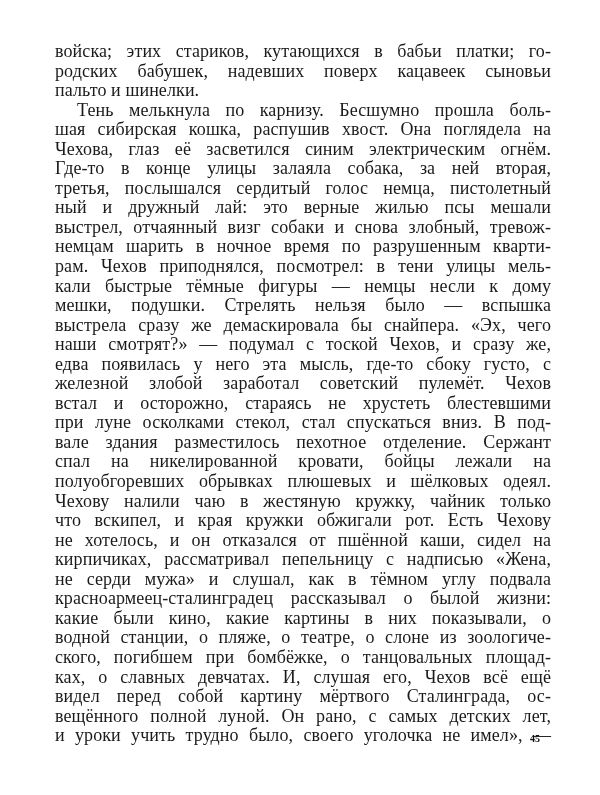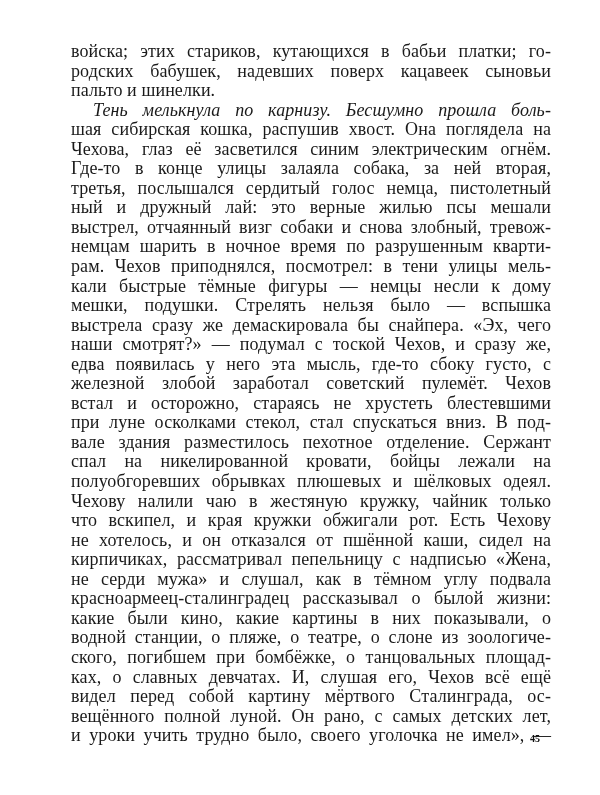--- a/index.html
+++ b/index.html
@@ -23,28 +23,26 @@
   }
   .line {
     display: block;
     height: 19.55px;
     line-height: 19.55px;
     font-size: 18px;
     white-space: nowrap;
     text-align: justify;
     text-align-last: justify;
     letter-spacing: 0.1px;
-    margin-left: 16px;
   }
   .line.last {
     text-align-last: left;
   }
   .line.indent {
     padding-left: 22px;
-    font-style: italic;
   }
   .page-number {
     position: absolute;
     left: 530px;
     top: 733px;
     font-size: 10px;
     font-weight: bold;
     font-family: "Liberation Serif", "DejaVu Serif", serif;
     color: #111;
   }

